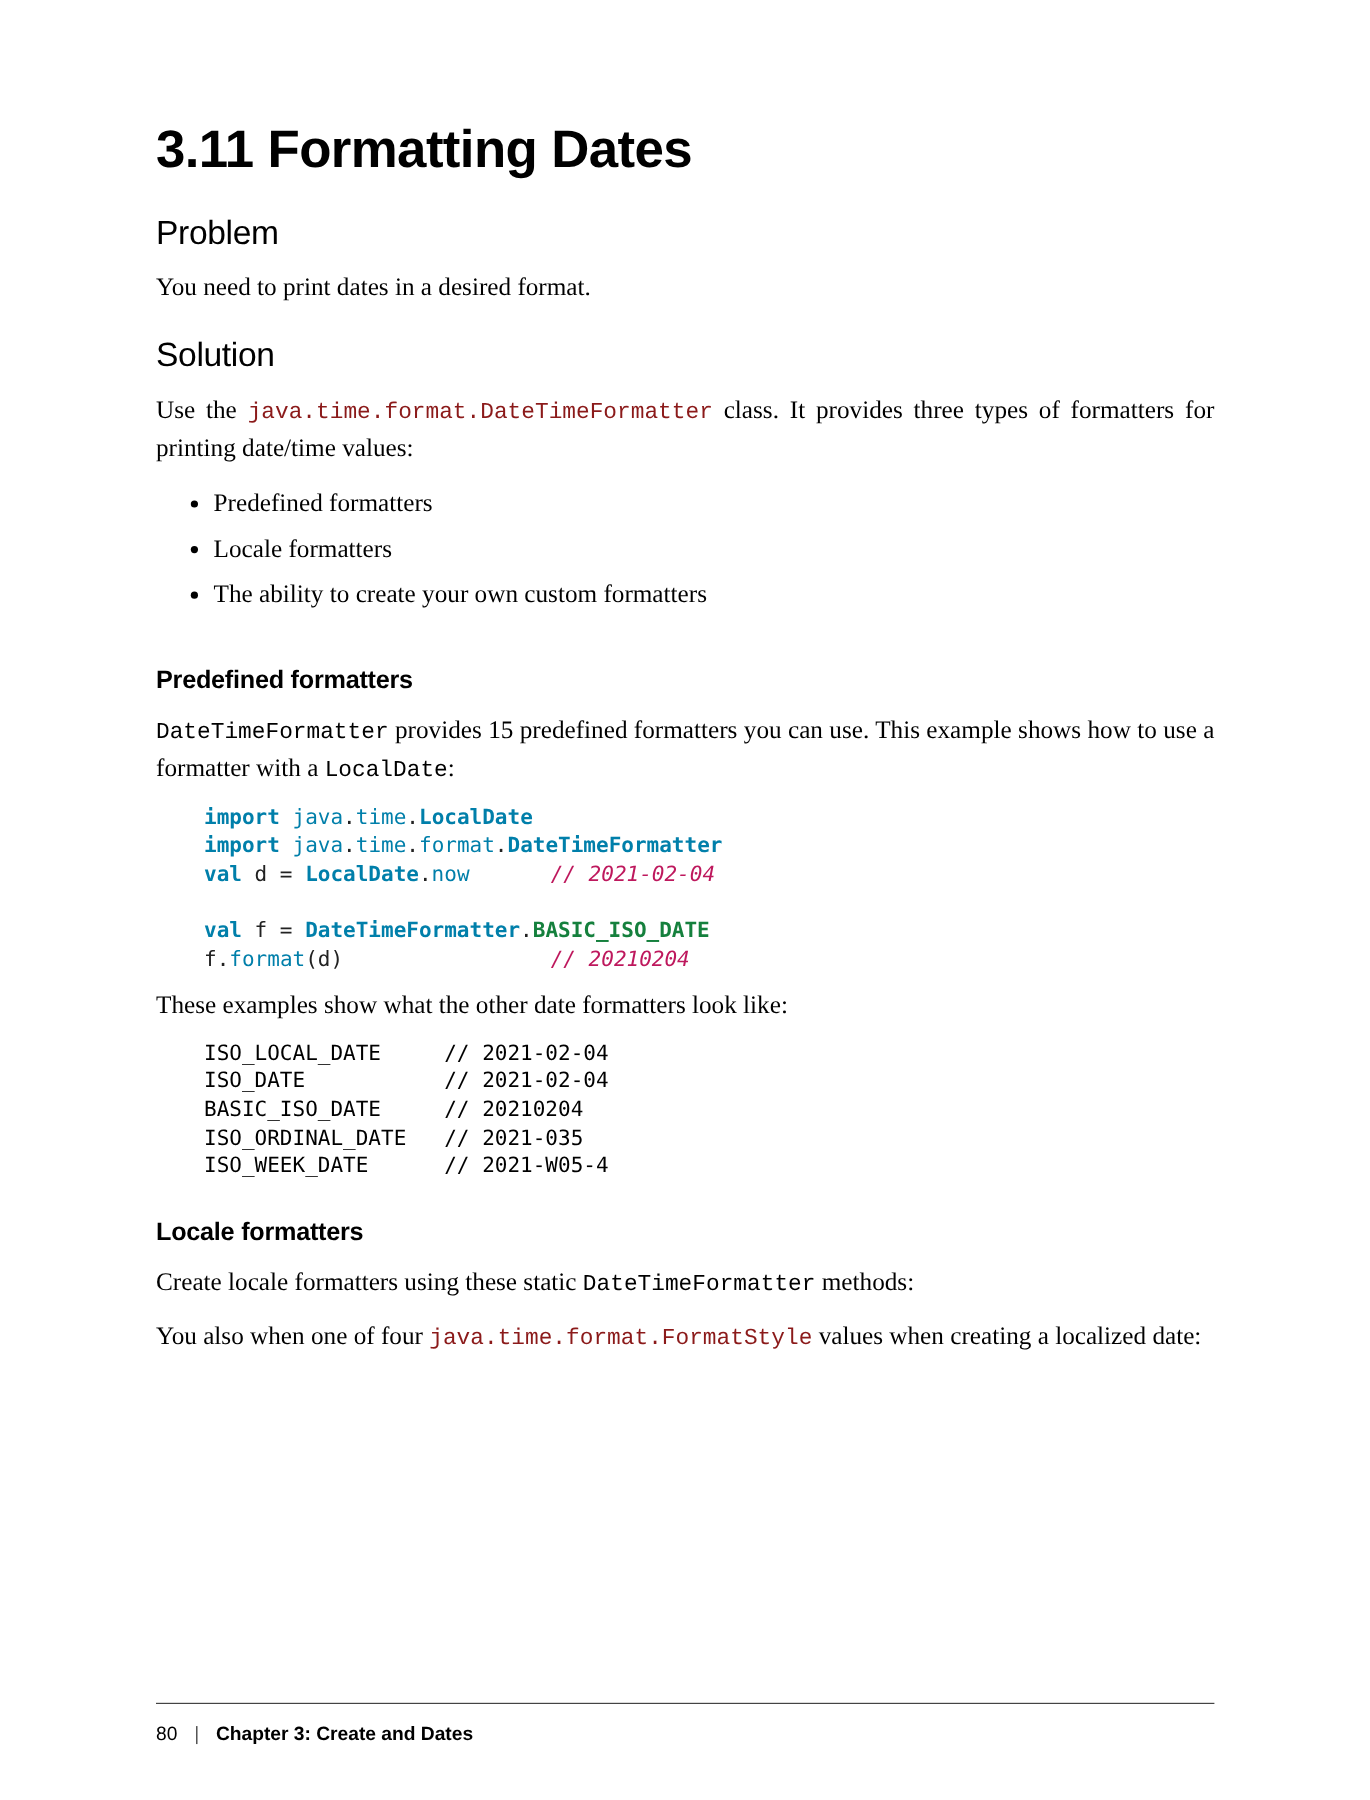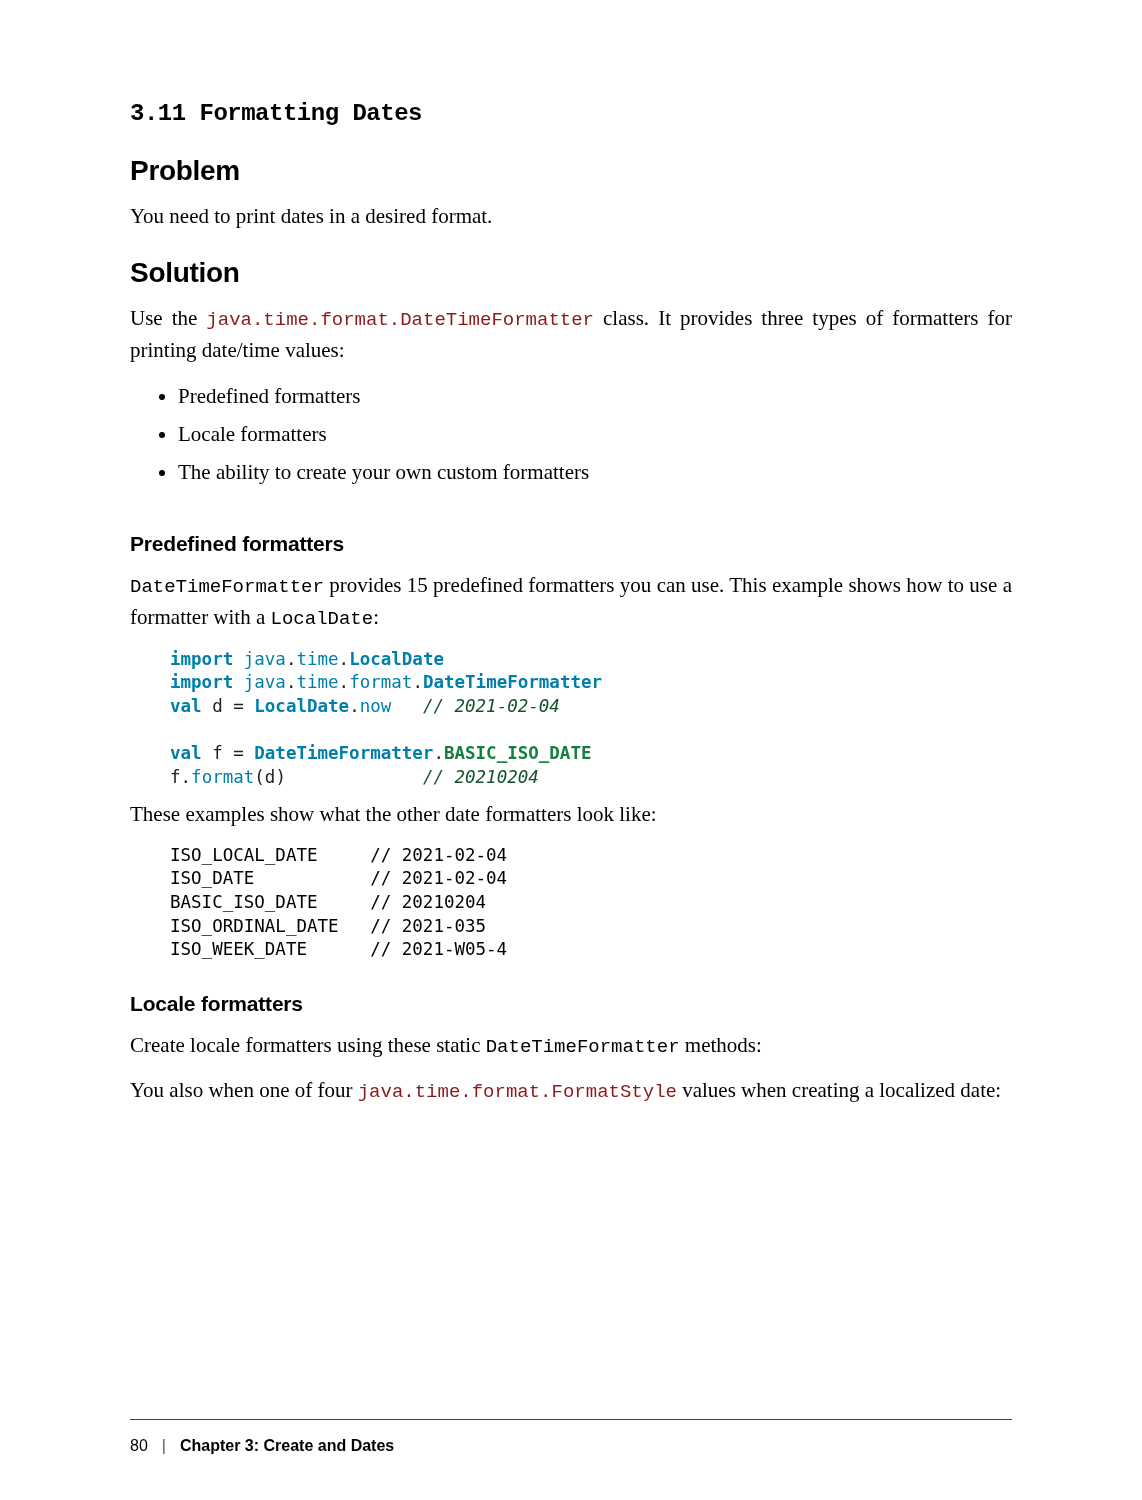--- a/index.html
+++ b/index.html
@@ -11,29 +11,29 @@
     color: #000;
   }
   .page {
     width: 1142px;
     height: 1500px;
     position: relative;
     box-sizing: border-box;
     padding: 100px 130px 0 130px;
   }
   h1.section-title {
-    font-family: Liberation Mono, monospace;
+    font-family: Liberation Sans, sans-serif;
     font-weight: 700;
-    font-size: 24px;
+    font-size: 44px;
     margin: 0 0 28px 0;
     letter-spacing: -0.5px;
   }
   h2.subsection {
     font-family: 'Helvetica Neue', Arial, sans-serif;
-    font-weight: 700;
+    font-weight: 400;
     font-size: 28px;
     margin: 0 0 14px 0;
     letter-spacing: -0.3px;
   }
   h3.subsub {
     font-family: 'Helvetica Neue', Arial, sans-serif;
     font-weight: 700;
     font-size: 21px;
     margin: 42px 0 14px 0;
     letter-spacing: -0.2px;
@@ -67,21 +67,21 @@
     font-family: Consolas, 'DejaVu Sans Mono', 'Menlo', monospace;
     font-size: 17.5px;
     line-height: 1.35;
     margin: 10px 0 10px 40px;
     white-space: pre;
   }
   .kw   { color: #007faa; font-weight: bold; }
   .pkg  { color: #007faa; }
   .cls  { color: #007faa; font-weight: bold; }
   .mth  { color: #007faa; }
-  .cmt  { color: #14532d; font-style: italic; }
+  .cmt  { color: #be185d; font-style: italic; margin-left: 36px; }
   .plain{ color: #222; }
   .const{ color: #15803d; font-weight: bold; }
 
   .footer-rule {
     position: absolute;
     left: 130px;
     right: 130px;
     bottom: 80px;
     border-top: 1px solid #444;
   }

